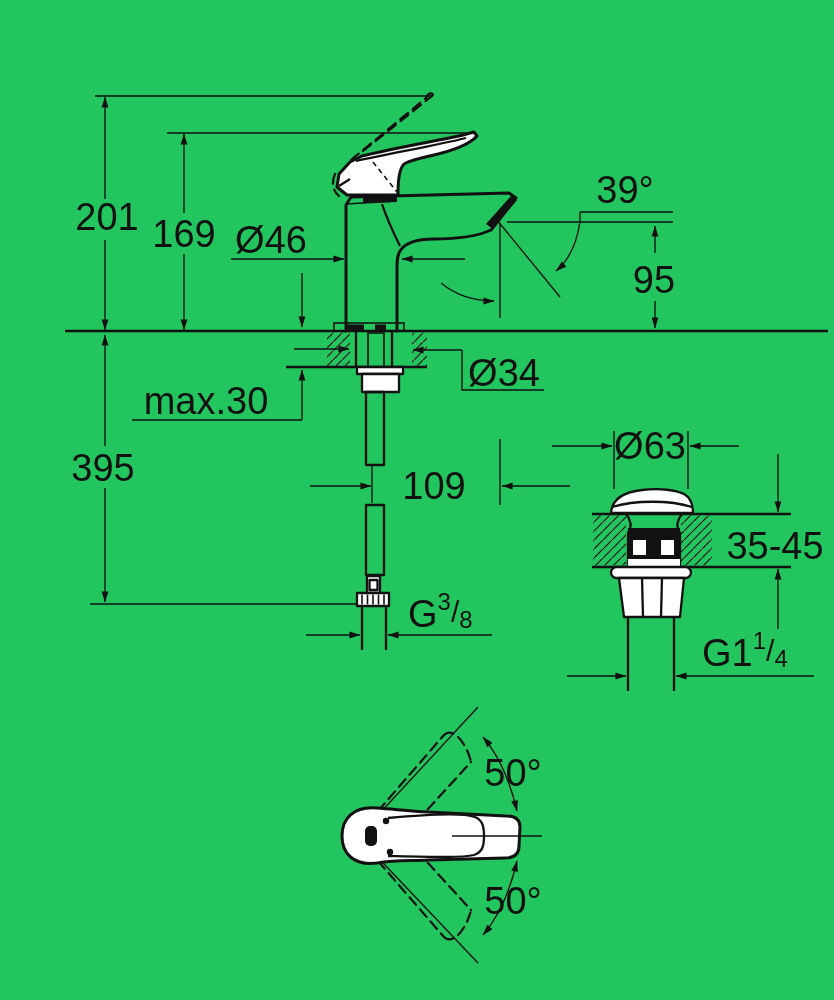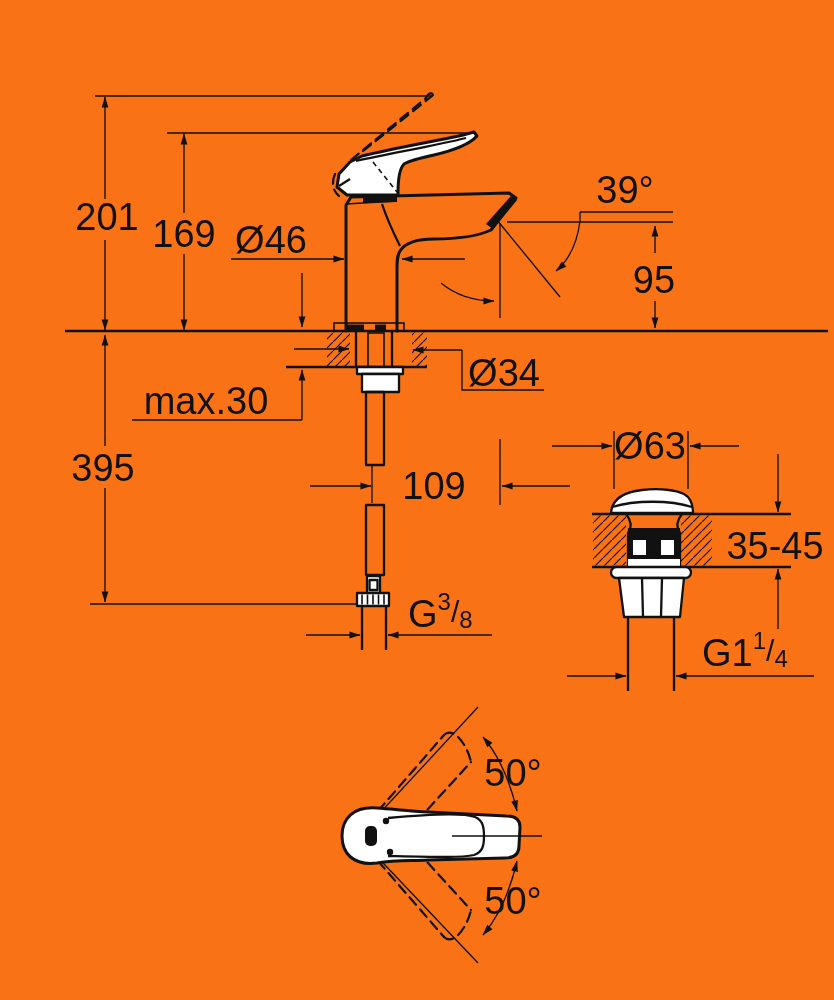--- a/index.html
+++ b/index.html
@@ -1,16 +1,16 @@
 <!DOCTYPE html>
 <html><head>
 <meta charset="utf-8">
 <style>
   html,body{margin:0;padding:0;background:#ffffff;}
-  .stage{position:relative;width:834px;height:1000px;background:#f97316;overflow:hidden;
+  .stage{position:relative;width:834px;height:1000px;background:#22c55e;overflow:hidden;
          font-family:"Liberation Sans","DejaVu Sans",sans-serif;}
   svg{position:absolute;left:0;top:0;}
   text{fill:#111;font-family:"Liberation Sans","DejaVu Sans",sans-serif;font-size:38px;}
   .o{stroke:#111;stroke-width:3;fill:none;stroke-linejoin:round;stroke-linecap:round;}
   .o2{stroke:#111;stroke-width:2.3;fill:none;stroke-linejoin:round;}
   .o2w{stroke:#111;stroke-width:2.3;fill:#fff;stroke-linejoin:round;}
   .ow{stroke:#111;stroke-width:3;fill:#fff;stroke-linejoin:round;}
   .d{stroke:#111;stroke-width:1.35;fill:none;}
   .d2{stroke:#111;stroke-width:1.6;fill:none;}
   .dash{stroke:#111;stroke-width:2.2;fill:none;stroke-dasharray:10 6;stroke-linecap:round;}

